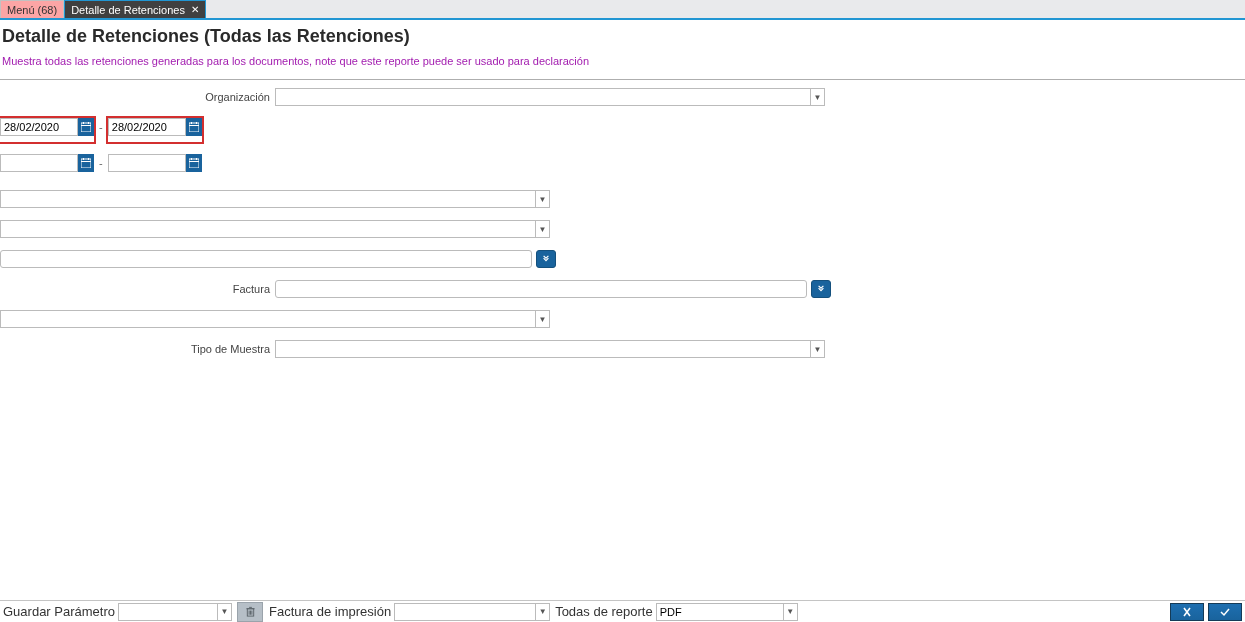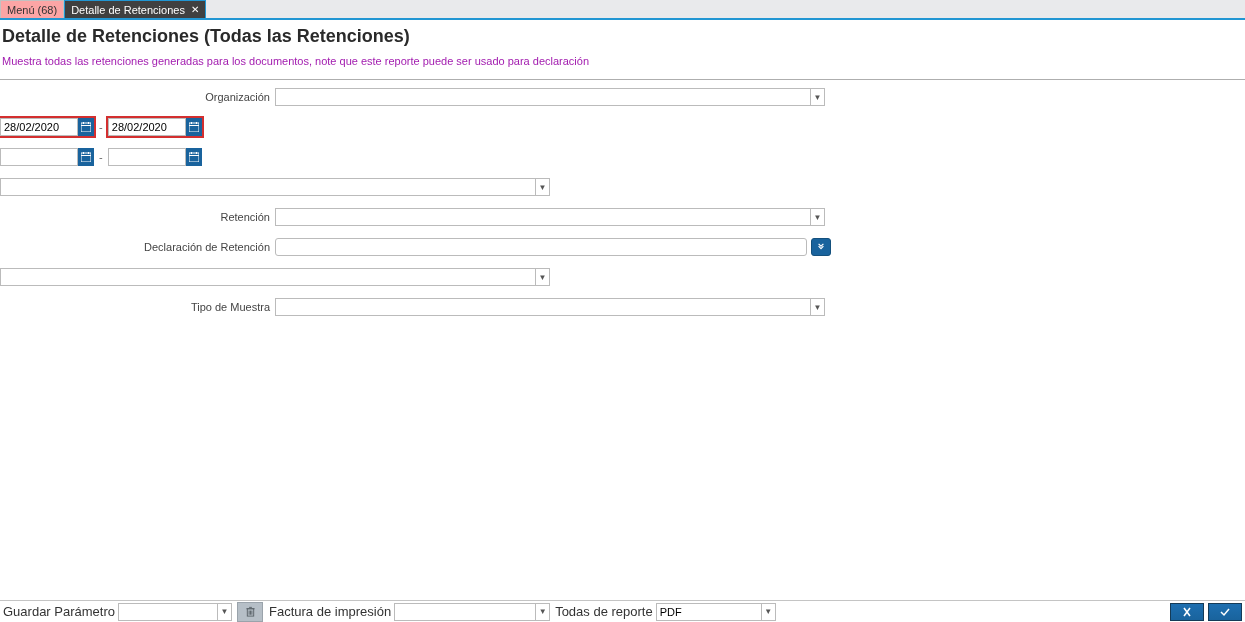--- a/index.html
+++ b/index.html
@@ -87,21 +87,21 @@
     border-left: none;
     background: #fff;
     display: flex;
     align-items: center;
     justify-content: center;
     cursor: pointer;
     font-size: 8px;
     color: #555;
   }
   .combo.wide input { width: 536px; }
-  .date-input { display: inline-flex; height: 18px; }
+  .date-input { display: inline-flex; height: 24px; }
   .date-input input { width: 78px; }
   .date-input .cal-btn {
     width: 16px;
     height: 18px;
     background: #19639d;
     display: flex; align-items: center; justify-content: center;
     cursor: pointer;
   }
   .date-input .cal-btn svg { width: 10px; height: 10px; }
   .date-sep { margin: 0 2px; color: #666; }
@@ -130,21 +130,21 @@
   }
   .bb-label { font-size: 13px; margin-right: 3px; }
   .bb-combo { display: inline-flex; height: 18px; margin-right: 5px; }
   .bb-combo input { border: 1px solid #bbb; height: 18px; font-size: 11px; padding: 0 3px; outline:none;}
   .bb-combo .dd-btn {
     width: 14px; height: 18px; border: 1px solid #bbb; border-left: none;
     display:flex;align-items:center;justify-content:center;cursor:pointer;font-size:8px;color:#555;background:#fff;
   }
   .bb-combo.sm input { width: 100px; }
   .bb-combo.md input { width: 142px; }
-  .bb-combo.lg input { width: 106px; }
+  .bb-combo.lg input { width: 128px; }
   .trash-btn {
     width: 26px; height: 20px; background: #b6bfc7; border: 1px solid #9aa3ab;
     display:flex;align-items:center;justify-content:center; cursor: pointer; margin-right: 6px;
   }
   .trash-btn svg { width: 11px; height: 11px; }
   .bb-spacer { flex: 1; }
   .action-btn {
     width: 34px; height: 18px; margin-left: 4px;
     border: 1px solid #153b57;
     background: linear-gradient(#1e6fb0,#19639d);
@@ -235,40 +235,50 @@
   </div>
 
   <div class="form-row">
     <div class="combo wide">
       <input type="text" value="" style="">
       <div class="dd-btn">▼</div>
     </div>
   </div>
 
   <div class="form-row">
-    <div class="form-label">Retención</div>
-    <div class="combo wide">
-      <input type="text" value="" style="">
-      <div class="dd-btn">▼</div>
-    </div>
-  </div>
-
-  <div class="form-row">
-    <div class="form-label">Declaración de Retención</div>
+    <div class="combo wide">
+      <input type="text" value="" style="">
+      <div class="dd-btn">▼</div>
+    </div>
+  </div>
+
+  <div class="form-row">
     <div class="tx-input">
       <input type="text" value="" style="">
       <div class="lookup-btn">
         <svg viewBox="0 0 10 10">
             <polyline points="2,4 5,7 8,4" fill="none" stroke="#fff" stroke-width="1.5"></polyline>
             <polyline points="2,1 5,4 8,1" fill="none" stroke="#fff" stroke-width="1.5"></polyline>
           </svg>
       </div>
     </div>
   </div>
 
+  <div class="form-row">
+    <div class="form-label">Factura</div>
+    <div class="tx-input">
+      <input type="text" value="" style="">
+      <div class="lookup-btn">
+        <svg viewBox="0 0 10 10">
+            <polyline points="2,4 5,7 8,4" fill="none" stroke="#fff" stroke-width="1.5"></polyline>
+            <polyline points="2,1 5,4 8,1" fill="none" stroke="#fff" stroke-width="1.5"></polyline>
+          </svg>
+      </div>
+    </div>
+  </div>
 
   <div class="form-row">
     <div class="combo wide">
       <input type="text" value="" style="">
       <div class="dd-btn">▼</div>
     </div>
   </div>
 
   <div class="form-row">
     <div class="form-label">Tipo de Muestra</div>

